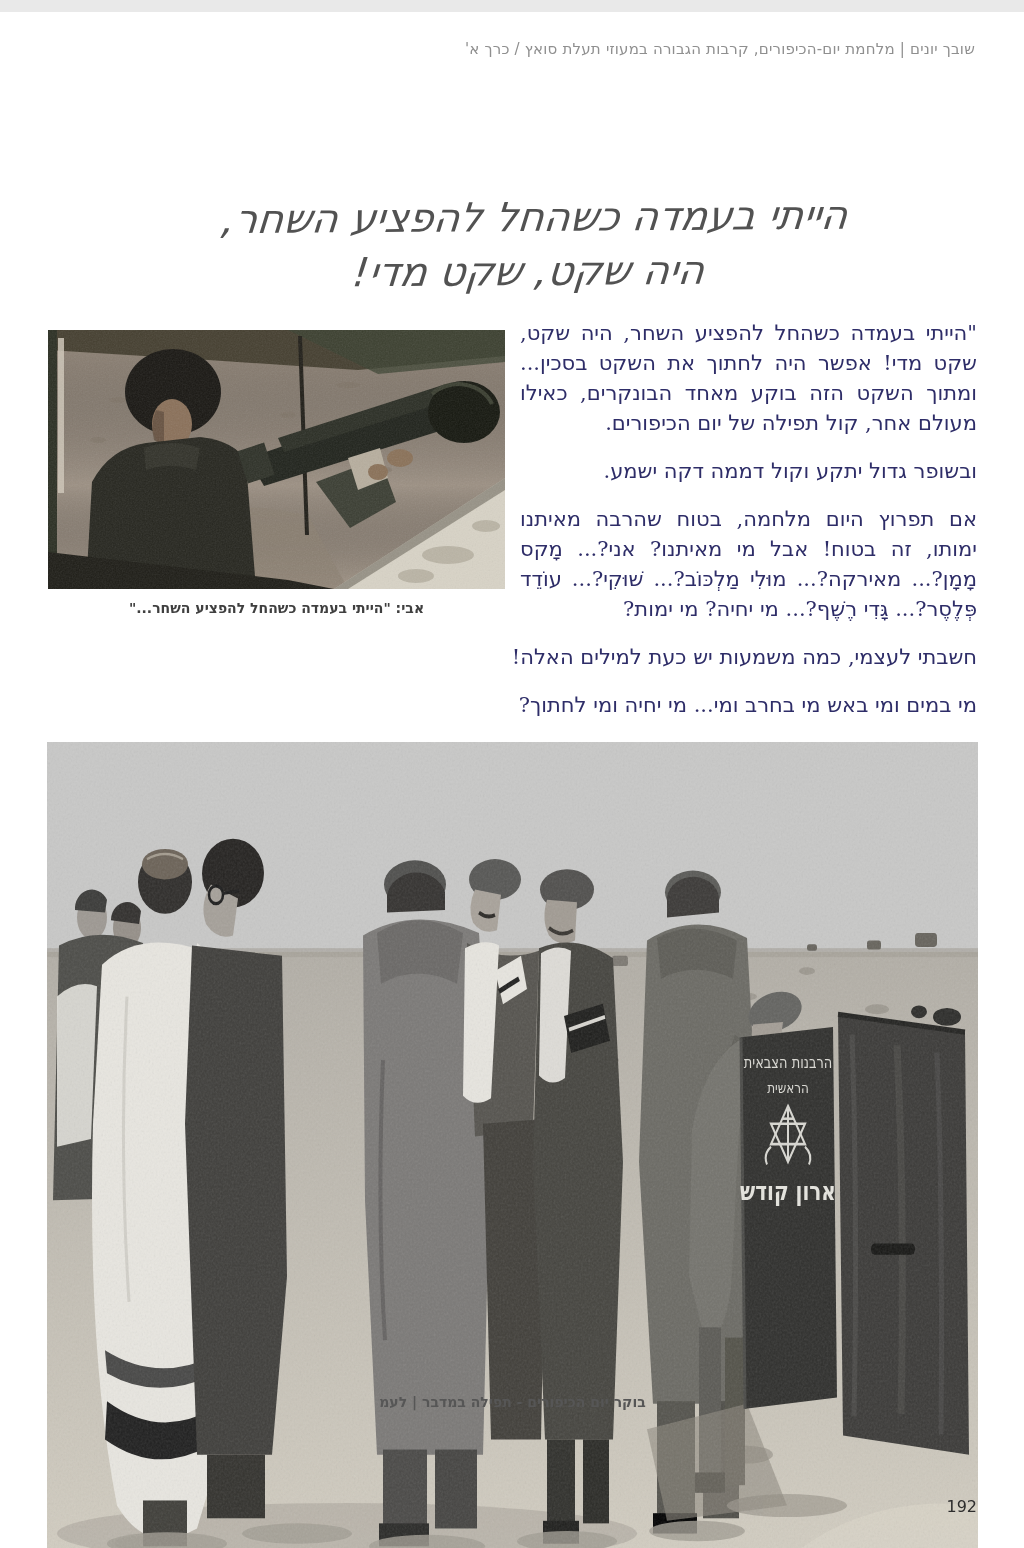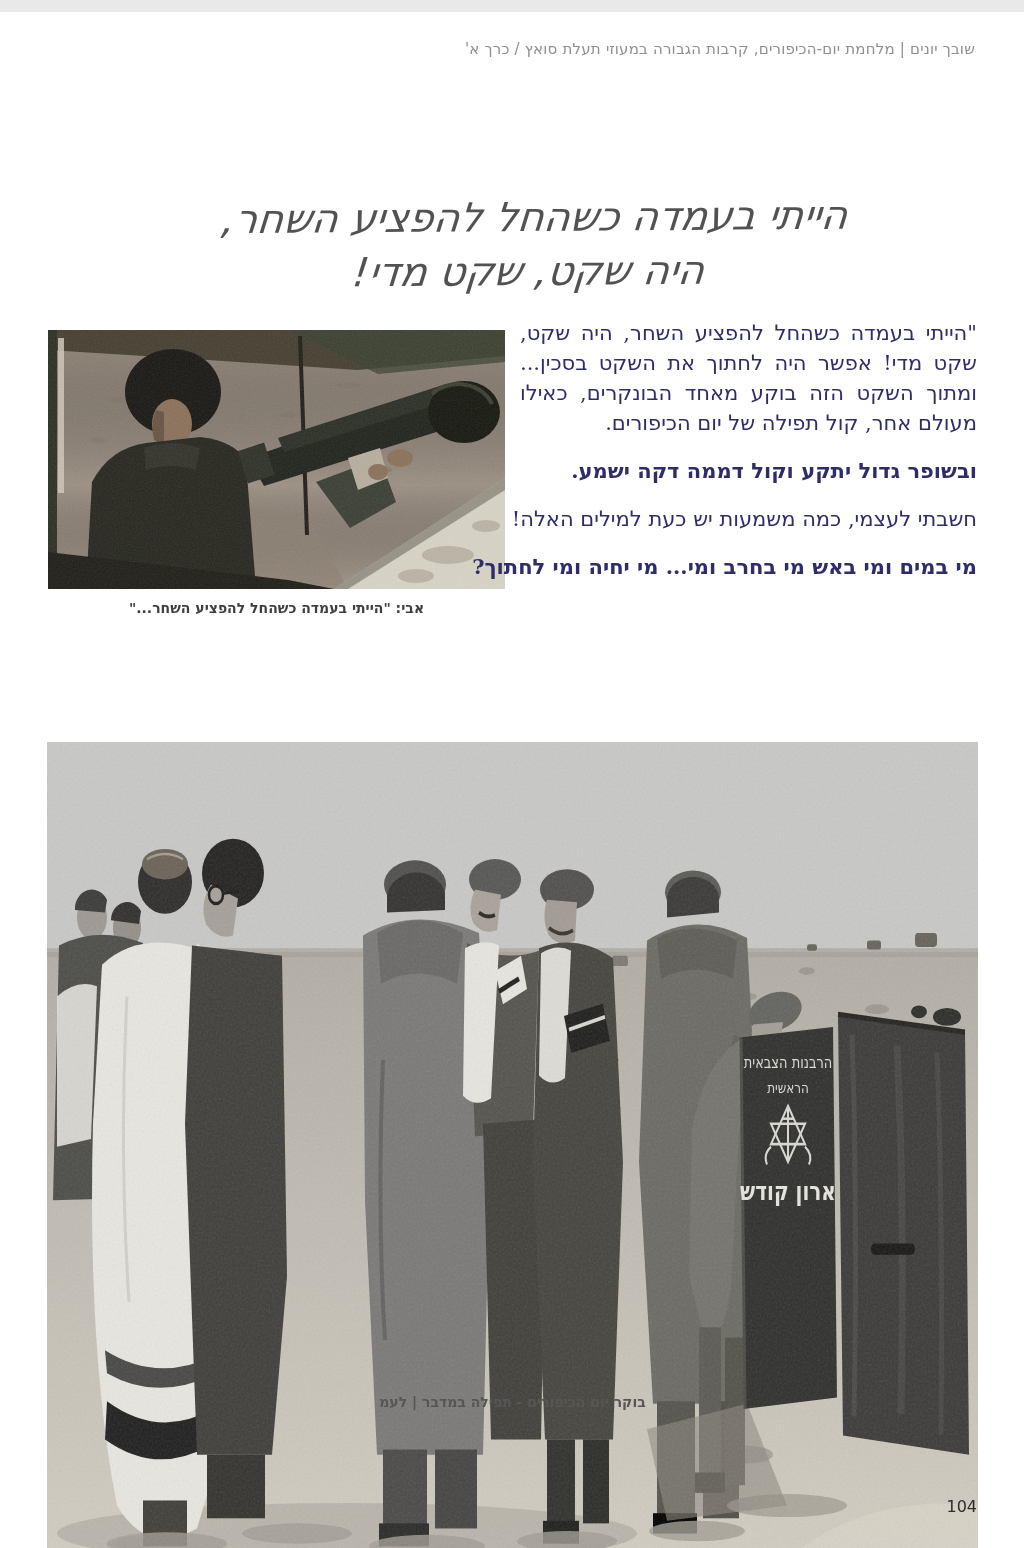--- a/index.html
+++ b/index.html
@@ -36,21 +36,21 @@
     font-size:14px;font-weight:bold;color:var(--caption_gray,#3f3f3f);
   }
   .body-col{
     position:absolute;left:520px;top:306px;width:457px;
     direction:rtl;
     font-family:"DejaVu Serif","DejaVu Sans","Liberation Serif",serif;
     font-size:21px;line-height:30px;
     color:var(--body_text,#2e2d68);
   }
   .body-col p{margin:0 0 18px 0;text-align:justify;}
-  .body-col p.bold{font-weight:bold;}
+  .body-col p.bold{font-weight:normal;}
   .body-col p.oneline{white-space:nowrap;overflow:visible;}
   .photo-bottom{
     position:absolute;left:47px;top:730px;width:931px;height:817px;
   }
   .caption-bottom{
     position:absolutE;
   }
   .caption-bottom{
     position:absolute;left:47px;top:1382px;width:931px;
     direction:rtl;text-align:center;
@@ -142,20 +142,21 @@
       <path d="M0,259 L0,222 L120,236 L240,250 L286,259 Z" fill="#1e1d17"></path>
       <rect width="457" height="259" filter="url(#grain)" opacity="0.5"></rect>
     </svg>
   </div>
 
   <div class="caption-top">אבי: "הייתי בעמדה כשהחל להפציע השחר..."</div>
 
   <div class="body-col">
     <p>"הייתי בעמדה כשהחל להפציע השחר, היה שקט, שקט מדי! אפשר היה לחתוך את השקט בסכין... ומתוך השקט הזה בוקע מאחד הבונקרים, כאילו מעולם אחר, קול תפילה של יום הכיפורים.</p>
     <p class="bold">ובשופר גדול יתקע וקול דממה דקה ישמע.</p>
+    <p>אם תפרוץ היום מלחמה, בטוח שהרבה מאיתנו ימותו, זה בטוח! אבל מי מאיתנו? אני?... מָקס מָמָן?... מאירקה?... מוּלִי מַלְכּוֹב?... שׁוּקִי?... עוֹדֵד פְּלֶסֶר?... גָּדִי רֶשֶׁף?... מי יחיה? מי ימות?</p>
     <p class="oneline">חשבתי לעצמי, כמה משמעות יש כעת למילים האלה!</p>
     <p class="bold oneline">מי במים ומי באש מי בחרב ומי... מי יחיה ומי לחתוך?</p>
   </div>
 
   <div class="photo-bottom">
     <svg viewBox="0 0 931 642" preserveAspectRatio="none">
       <defs>
         <linearGradient id="sandg" x1="0" y1="0" x2="0" y2="1">
           <stop offset="0" stop-color="#b2aea6"></stop>
           <stop offset="1" stop-color="#d2cdc1"></stop>
@@ -326,15 +327,15 @@
         <ellipse cx="872" cy="212" rx="8" ry="5" fill="#2c2c2a"></ellipse>
       </g>
 
       <path d="M740,642 Q820,590 931,600 L931,642 Z" fill="#d8d3c7" opacity="0.8"></path>
       <rect width="931" height="642" filter="url(#grain2)" opacity="0.5"></rect>
     </svg>
   </div>
 
   <div class="caption-bottom">בוקר יום הכיפורים - תפילה במדבר | לעמ</div>
 
-  <div class="page-number">104</div>
+  <div class="page-number">192</div>
 
 </div>
 
 </body></html>

